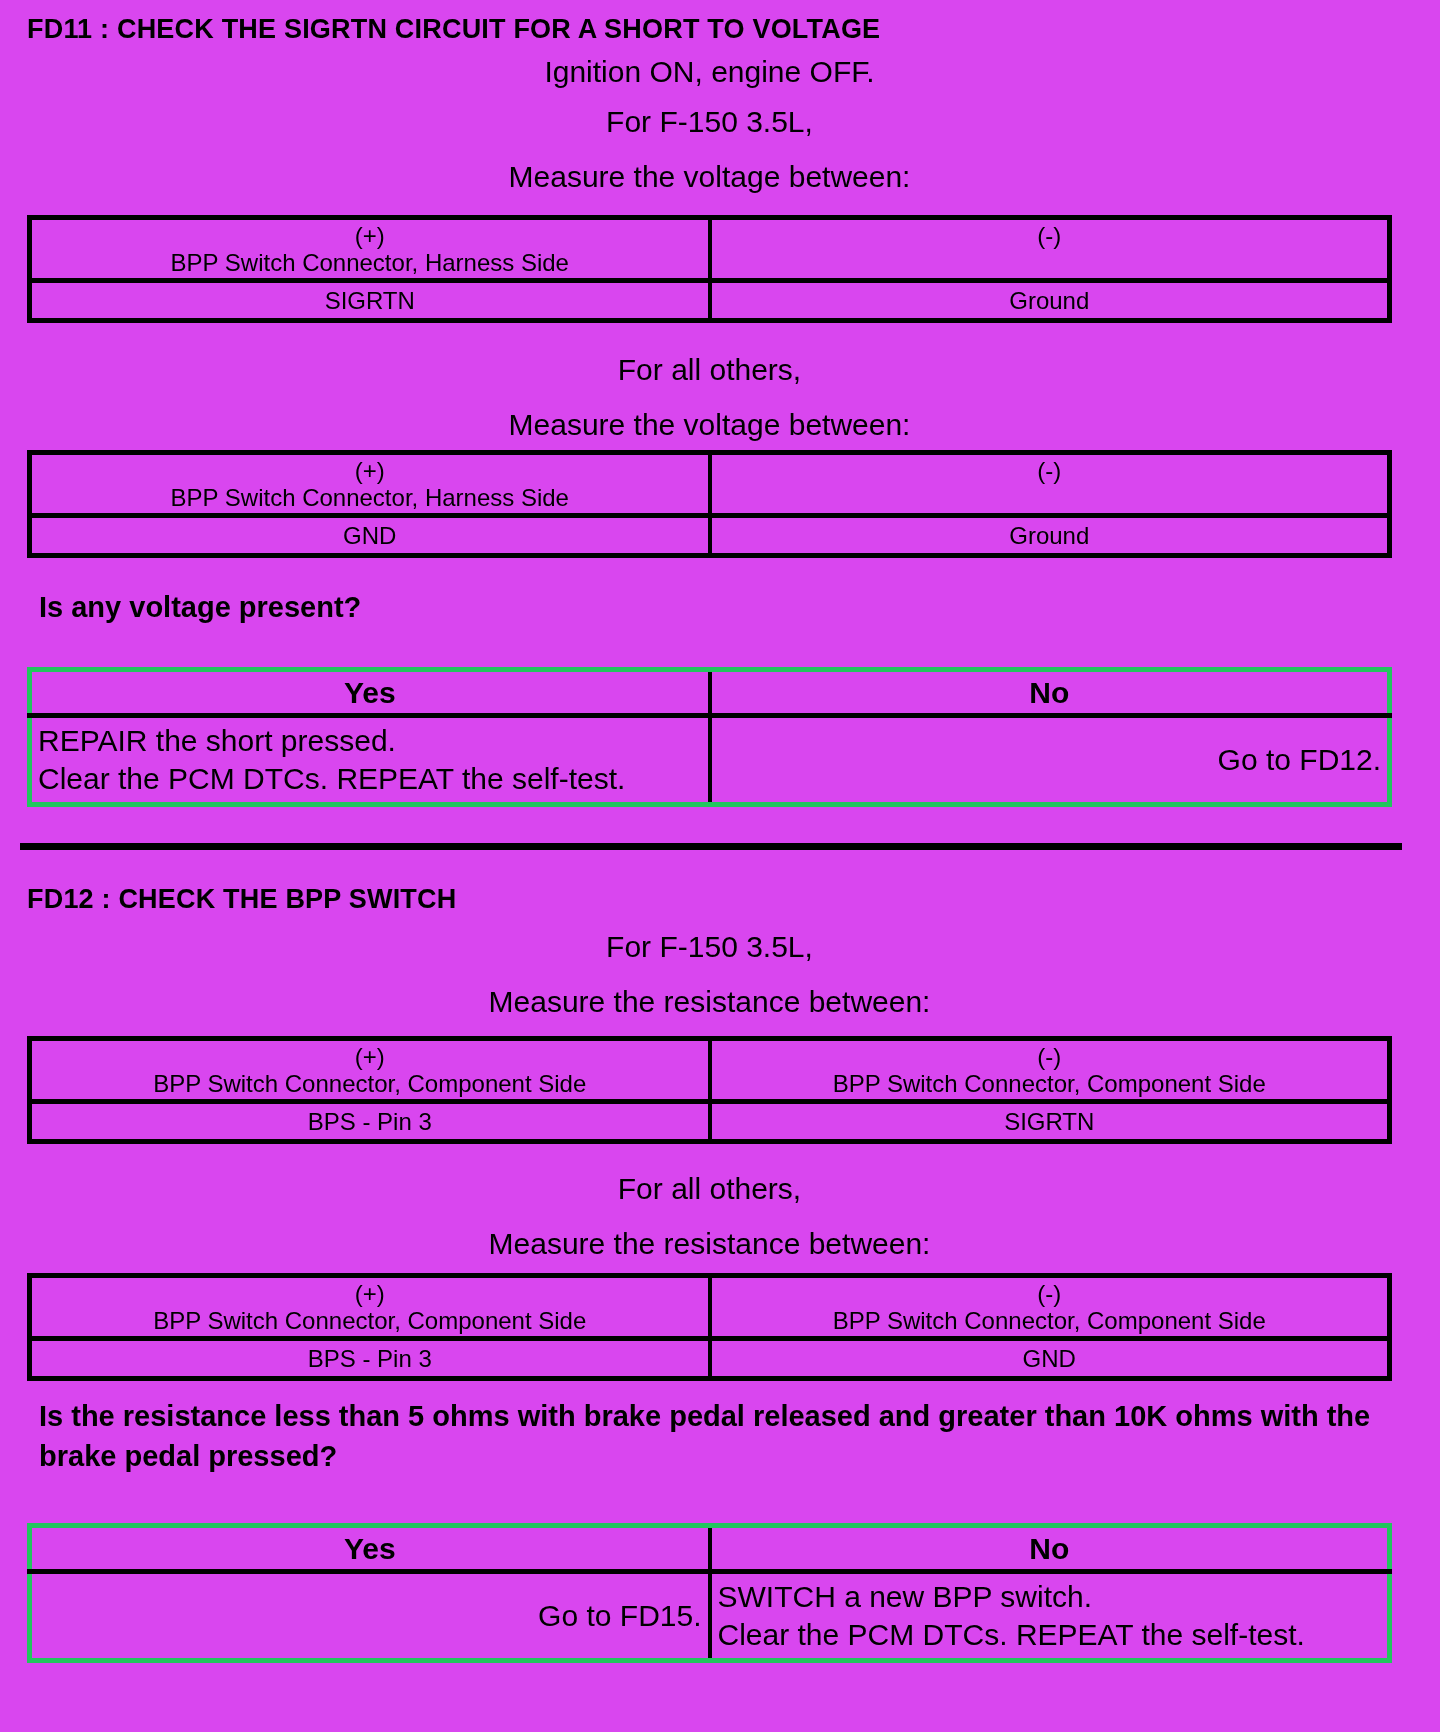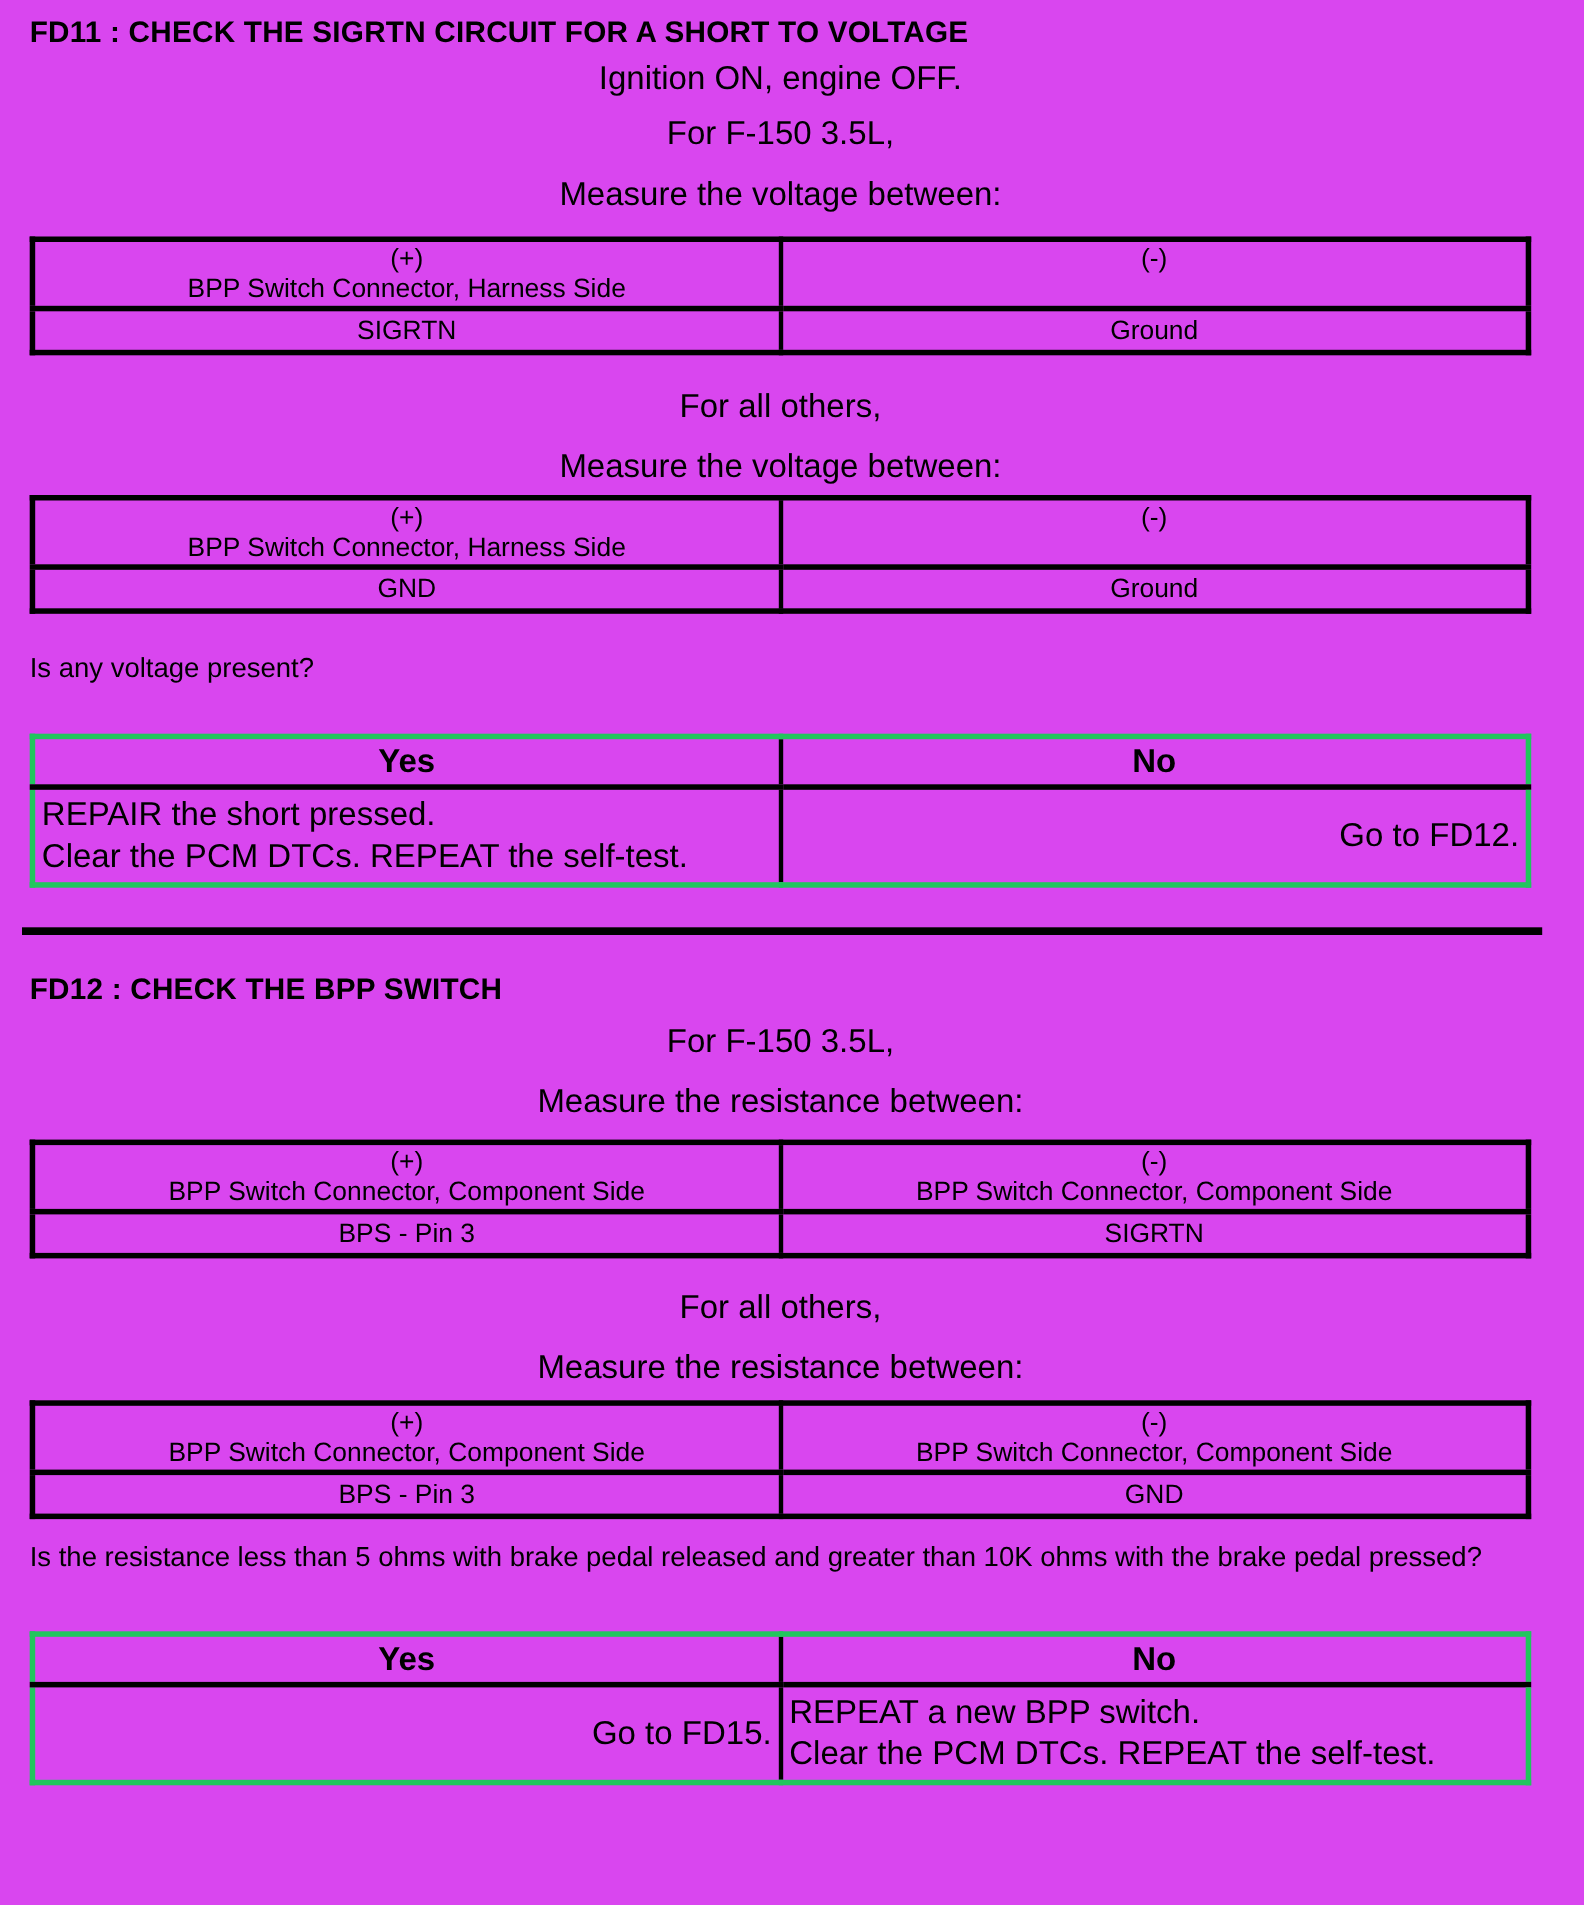--- a/index.html
+++ b/index.html
@@ -21,23 +21,23 @@
     letter-spacing: 0.2px;
   }
   .body-line {
     margin: 0;
     font-size: 30px;
     font-weight: normal;
     line-height: 40px;
     text-align: center;
   }
   .question {
-    margin: 0;
-    font-size: 25px;
-    font-weight: normal;
+    margin: 12px;
+    font-size: 29px;
+    font-weight: bold;
     line-height: 40px;
   }
   
   table { border-collapse: collapse; table-layout: fixed; width: 1365px; }
   .mtable { border: 5px solid #000; }
   .mtable td {
     border: 4px solid #000;
     text-align: center;
     vertical-align: top;
     font-size: 24px;
@@ -220,21 +220,21 @@
 
     <table class="dtable mt47">
       <tbody>
           <tr class="dhead">
         <td>Yes</td>
         <td>No</td>
       </tr>
       <tr class="dbody">
         <td class="single">Go to FD15.</td>
         <td class="multi">
-          <span class="line">REPEAT a new BPP switch.</span>
+          <span class="line">SWITCH a new BPP switch.</span>
           <span class="line">Clear the PCM DTCs. REPEAT the self-test.</span>
         </td>
       </tr>
     </tbody>
       </table>
 
   </section>
 
 </div>
 

